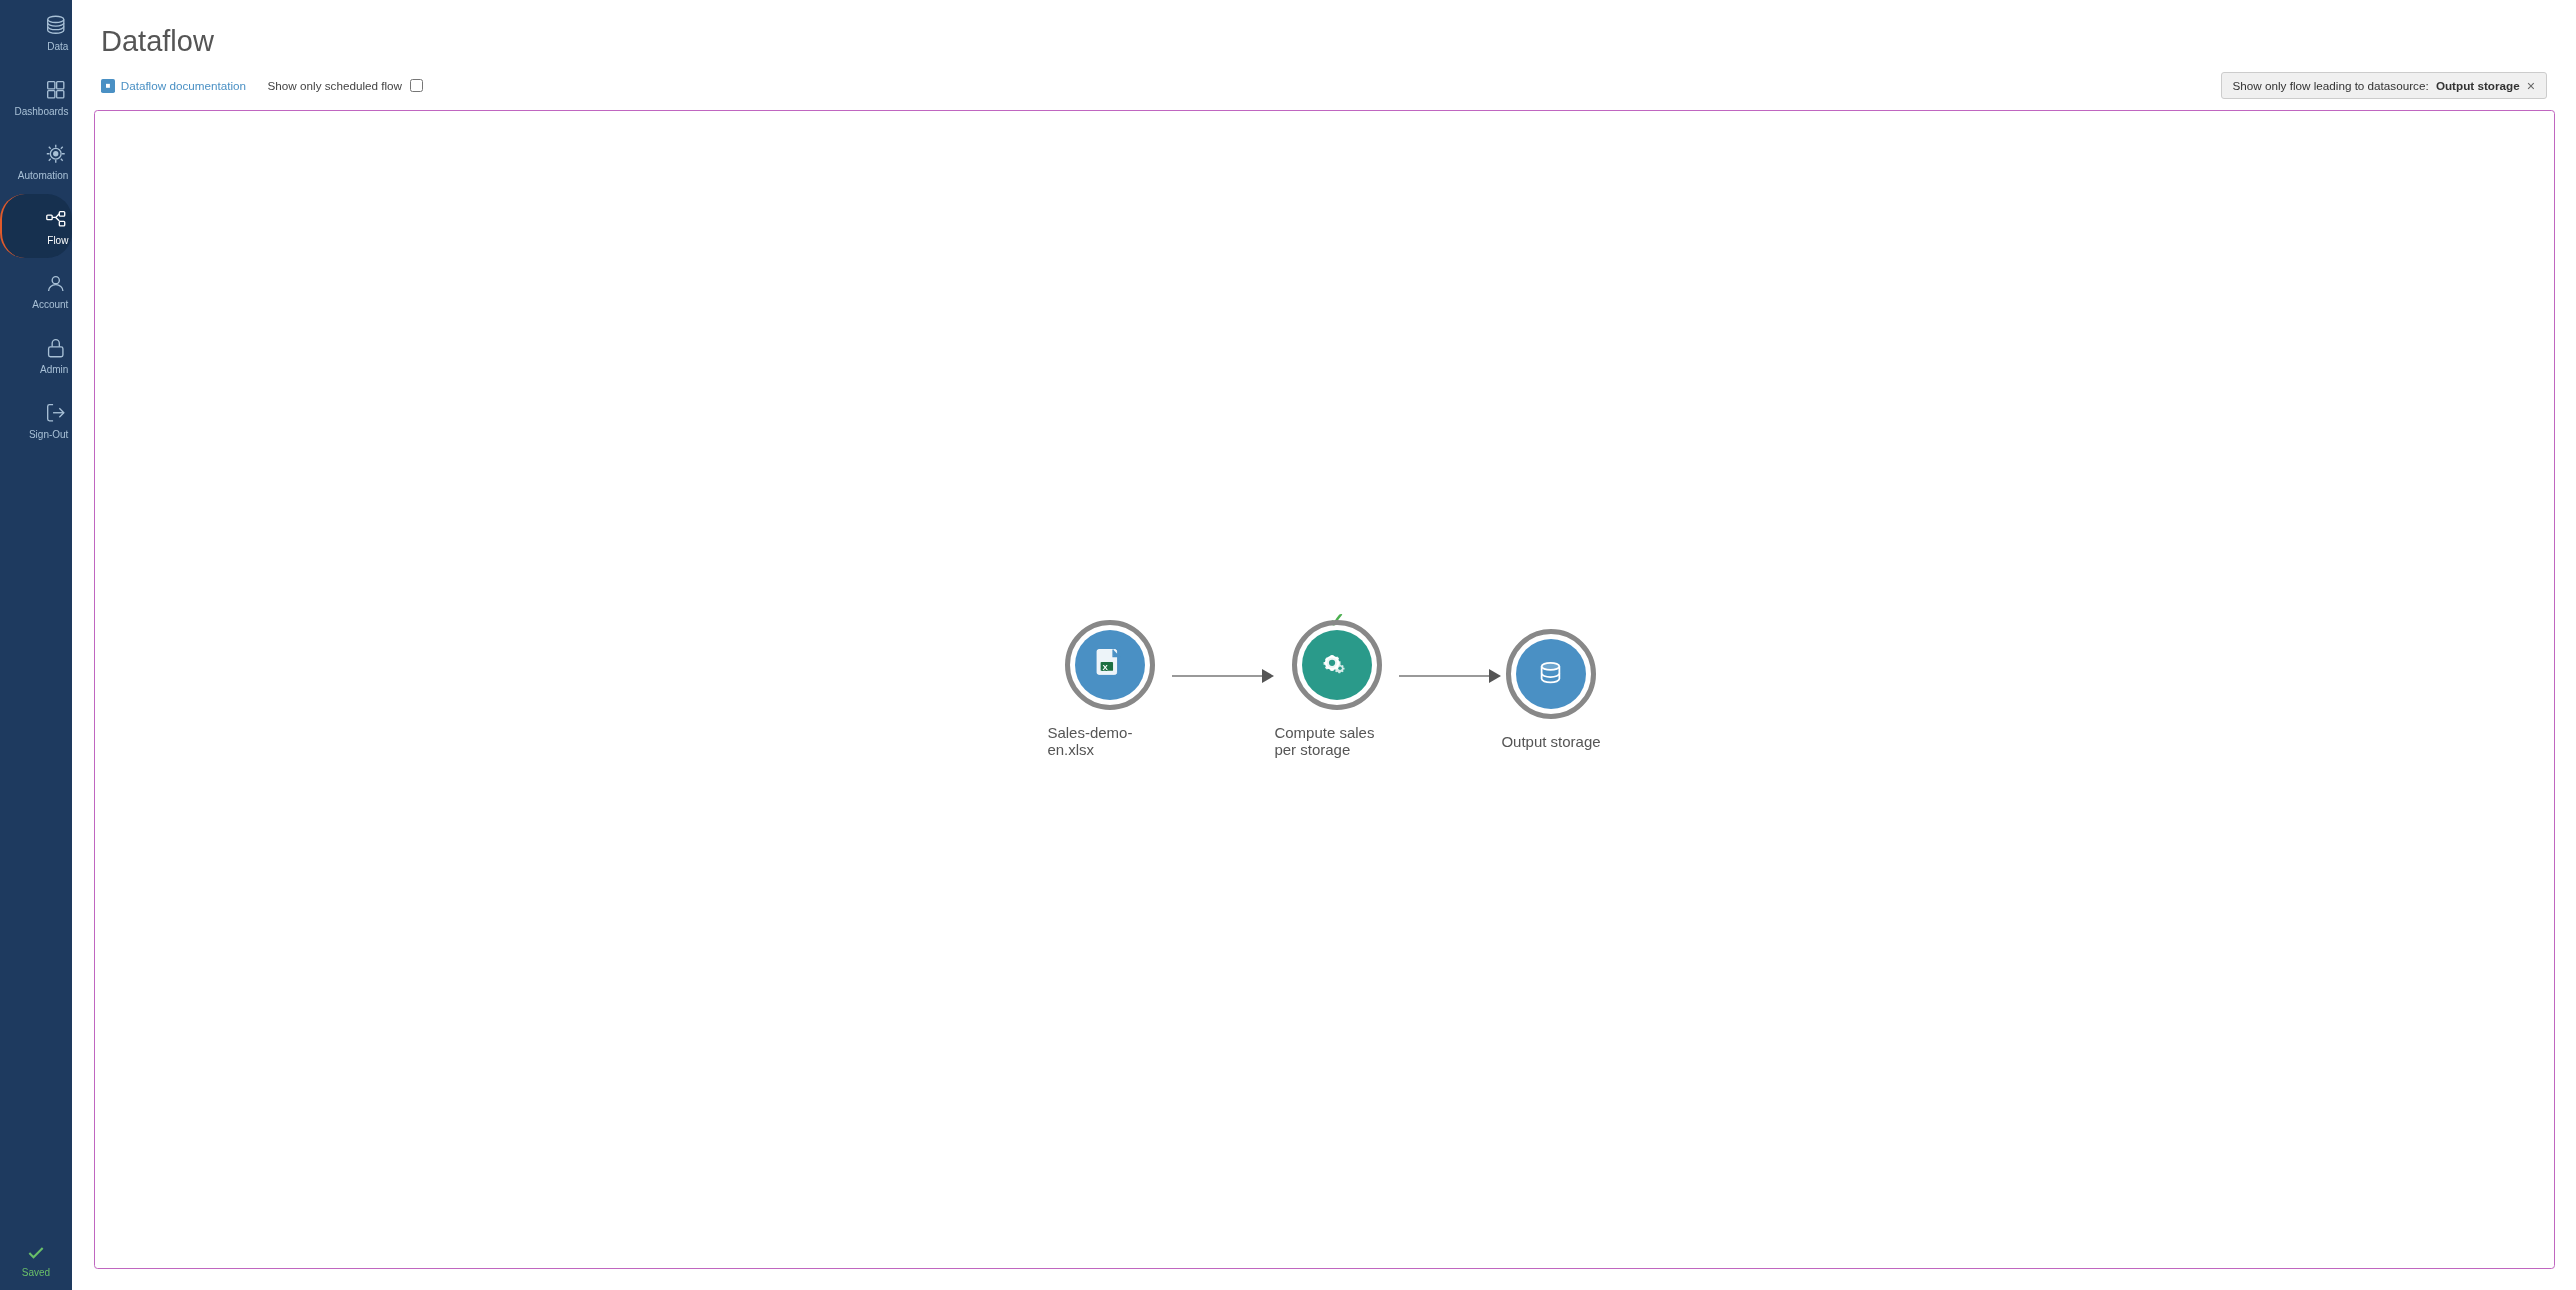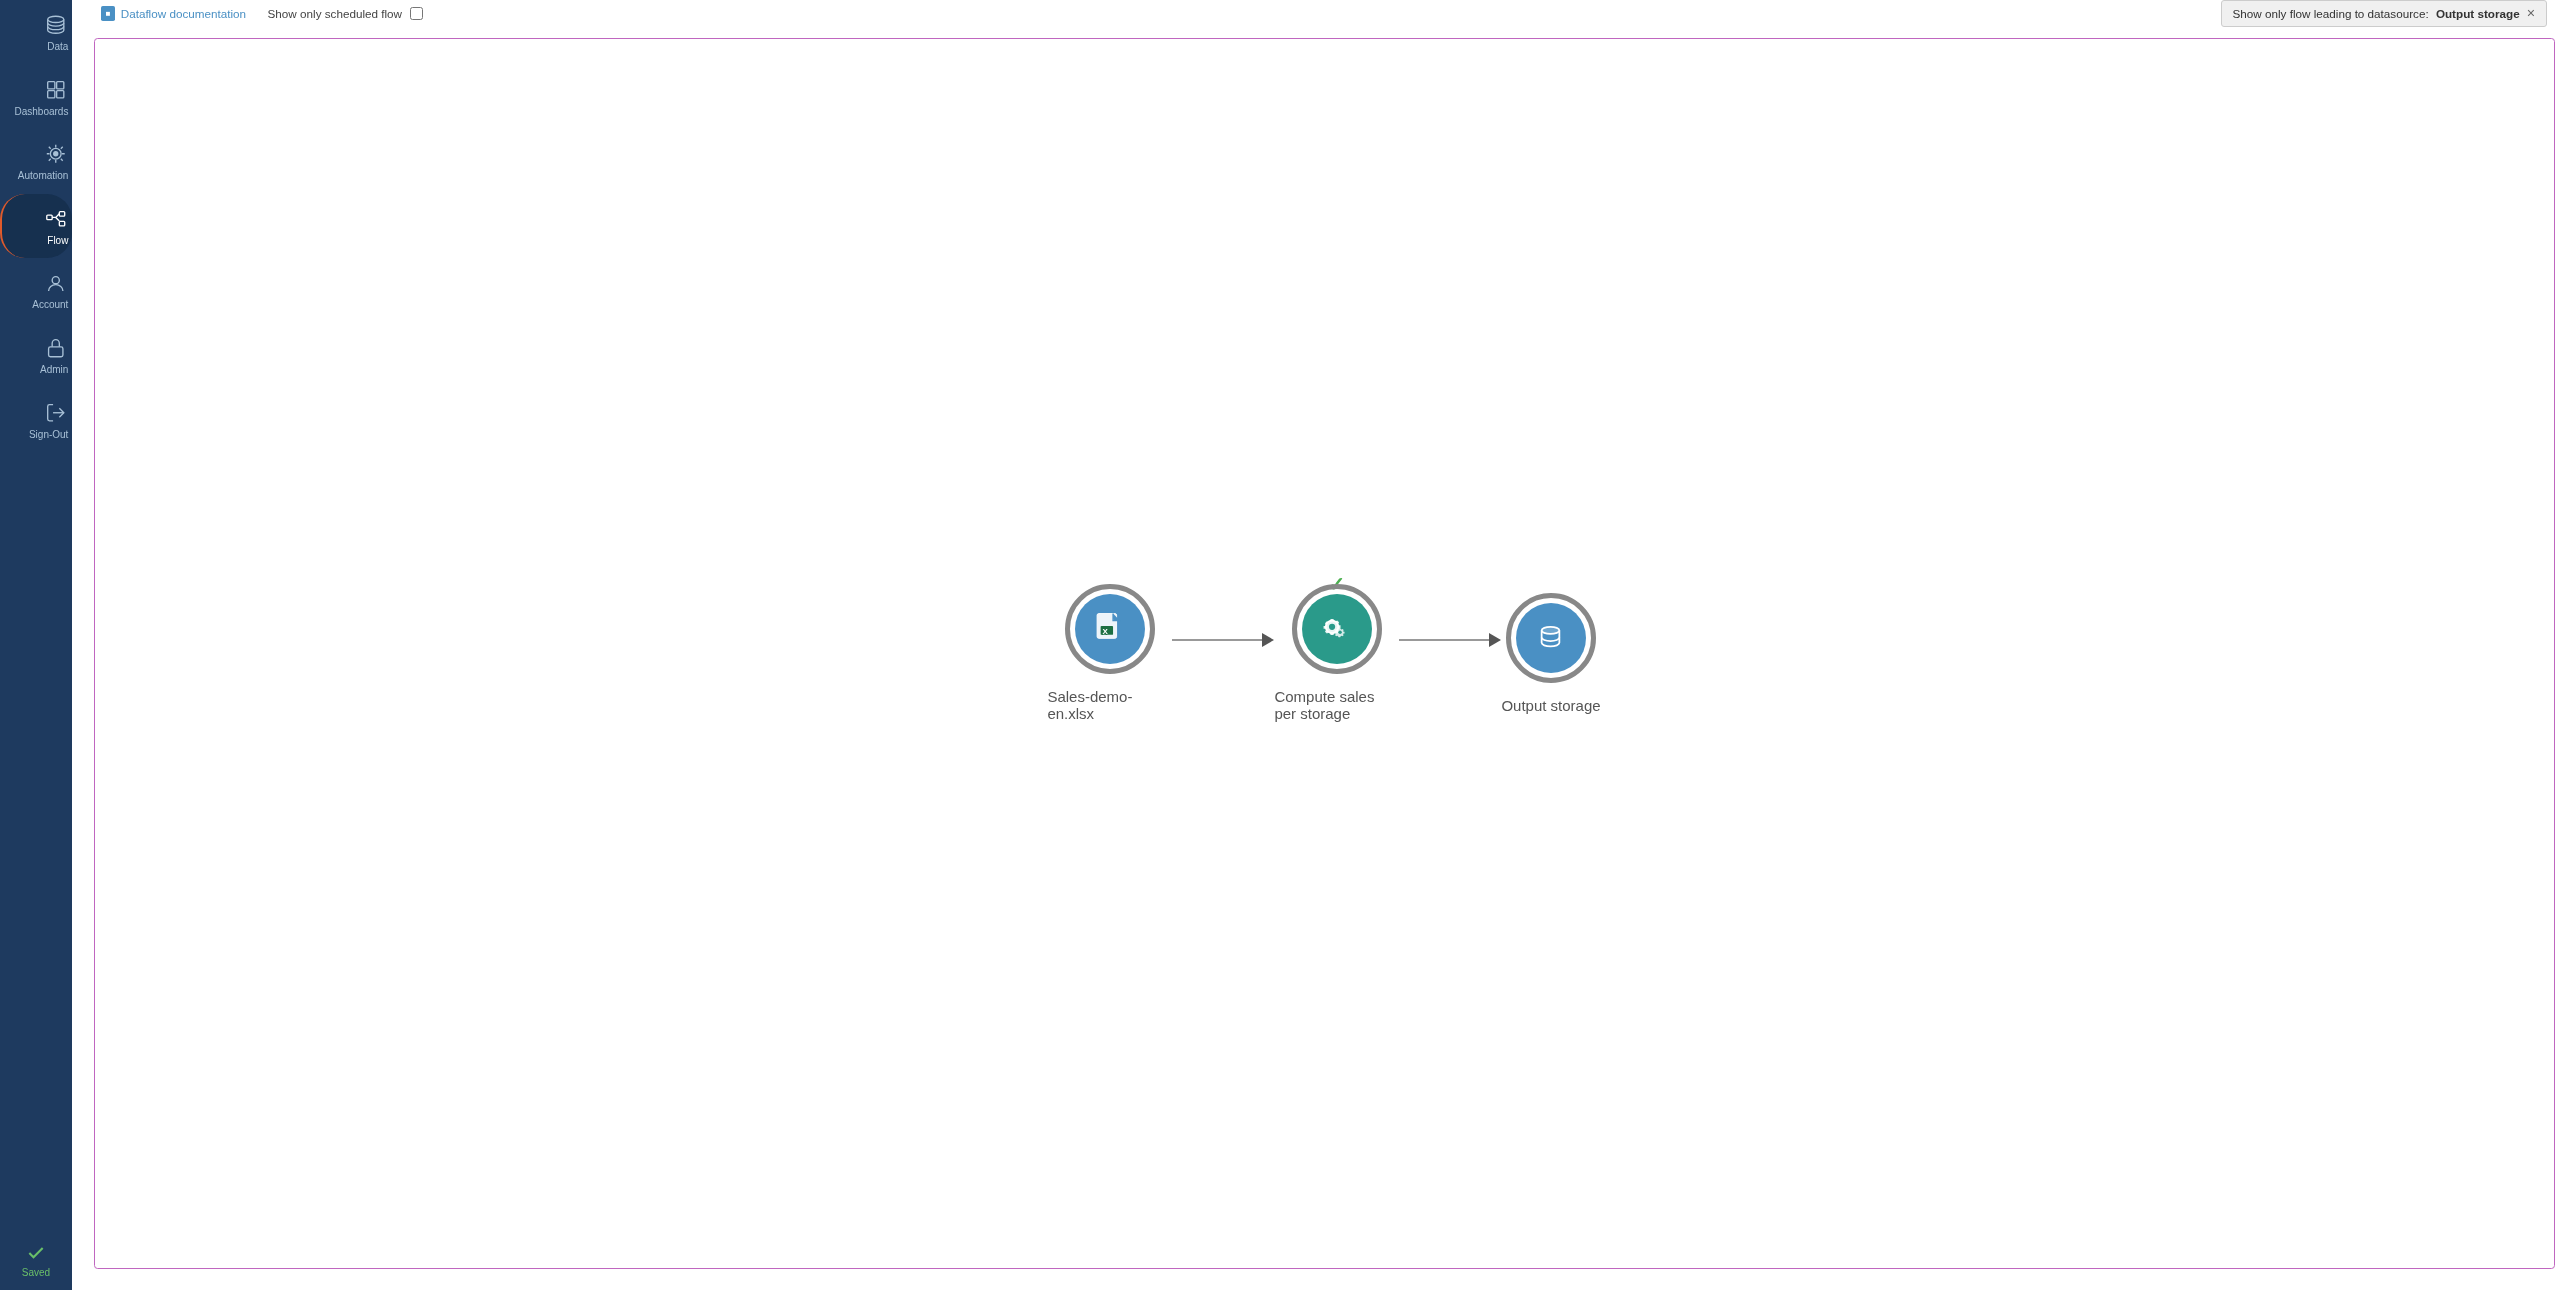--- a/index.html
+++ b/index.html
@@ -310,20 +310,23 @@
   <div class="sidebar-bottom">
     <svg width="20" height="20" viewBox="0 0 24 24" fill="none" stroke="#6abf69" stroke-width="2.5">
       <polyline points="20 6 9 17 4 12"></polyline>
     </svg>
     <span>Saved</span>
   </div>
 </nav>
 
 <main class="main">
 
+  <div class="page-header">
+    <h1 class="page-title">Dataflow</h1>
+  </div>
 
   <div class="controls-row">
     <div class="controls-left">
       <a class="doc-link" href="#">
         <span style="display:inline-flex;align-items:center;justify-content:center;width:14.3px;height:14.3px;background:#4a90c4;color:#fff;font-size:8px;border-radius:1.8px;">■</span>
         <span>Dataflow documentation</span>
       </a>
       <div class="scheduled-row">
         <span>Show only scheduled flow</span>
         <input type="checkbox" style="">

